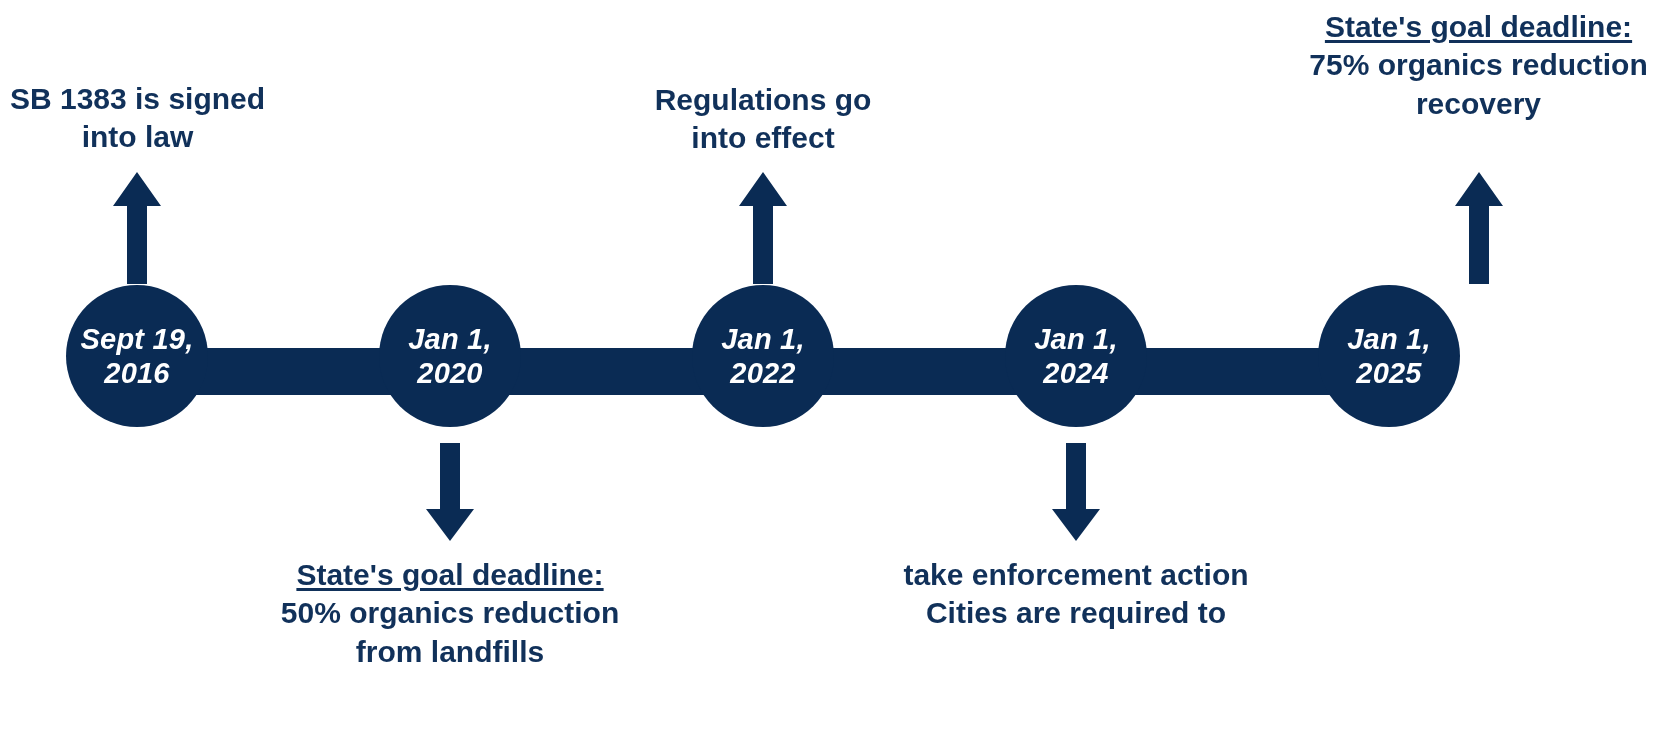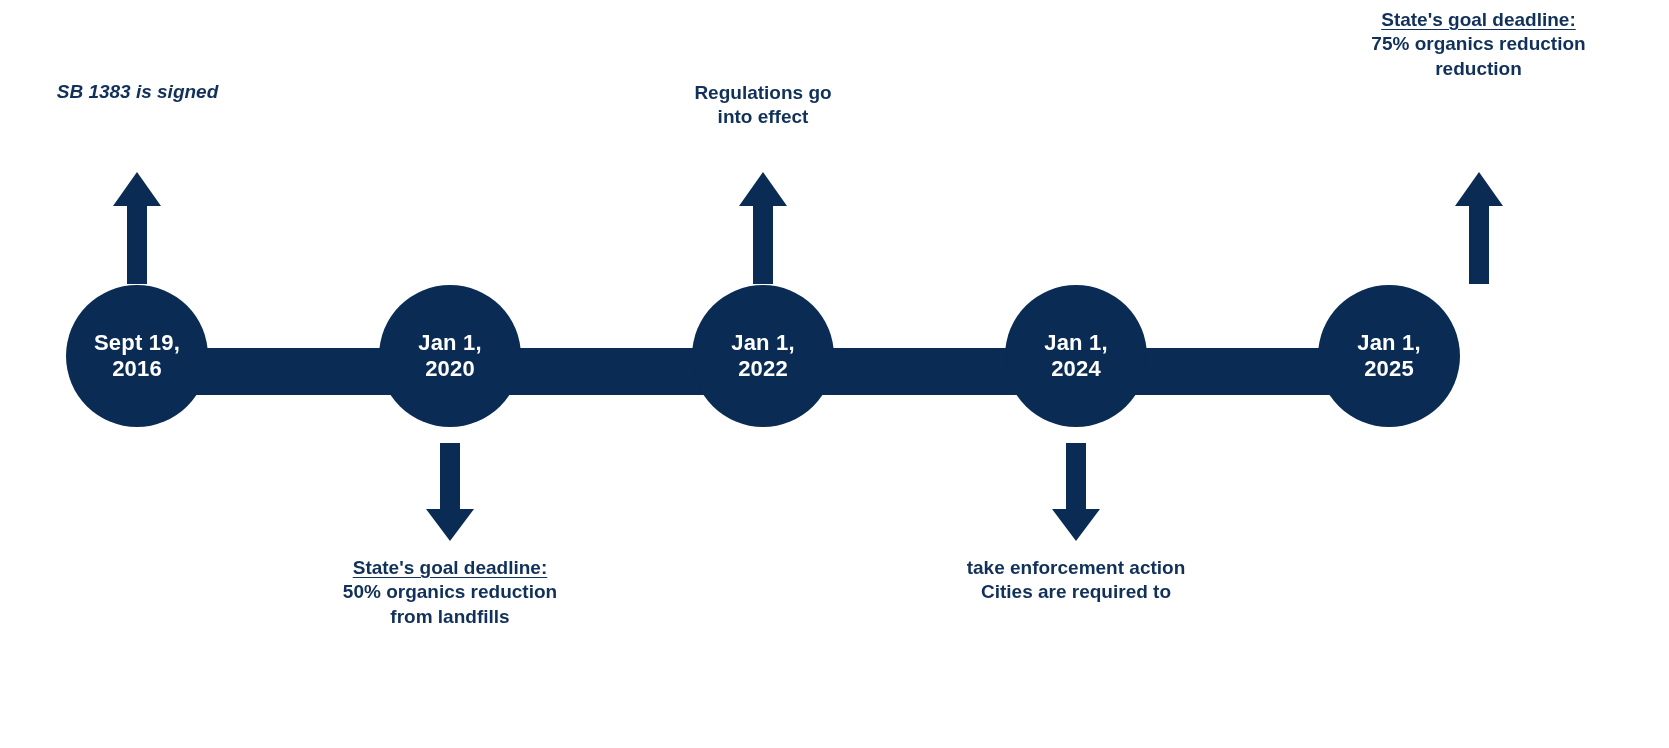--- a/index.html
+++ b/index.html
@@ -33,43 +33,44 @@
     border-radius: 50%;
     background: #0A2B54;
     display: flex;
     flex-direction: column;
     align-items: center;
     justify-content: center;
     color: #ffffff;
     text-align: center;
     line-height: 1.18;
     font-weight: bold;
-    font-size: 22px;
+    font-size: 29px;
     letter-spacing: 0.2px;
+    font-style: italic;
   }
   .milestone-node .node-line {
     display: block;
     white-space: nowrap;
   }
 
   
   .arrow {
     position: absolute;
   }
   .arrow svg {
     display: block;
   }
 
   
   .callout {
     position: absolute;
     color: #11315A;
     text-align: center;
     font-weight: bold;
-    font-size: 19px;
+    font-size: 30px;
     line-height: 1.28;
   }
   .callout .callout-heading {
     display: block;
     text-decoration: underline;
     text-underline-offset: 3px;
   }
   .callout .callout-line {
     display: block;
     text-align: center;
@@ -80,22 +81,23 @@
     font-weight: bold;
   }
 </style>
 </head>
 <body>
 
 <div id="timeline-canvas">
 
   <div class="connector-bar" style="left:137px; top:348px; width:1252px; height:47px;"></div>
 
-  <div class="callout" style="left:0px; top:80px; width:275px;font-style:italic;">
+  <div class="callout" style="left:0px; top:80px; width:275px;">
     <span class="callout-line">SB 1383 is signed</span>
+    <span class="callout-line">into law</span>
   </div>
   <div class="arrow" style="left:113px; top:172px; width:48px; height:112px;">
     <svg width="48" height="112" viewBox="0 0 48 112">
       <polygon points="24,0 48,34 34,34 34,112 14,112 14,34 0,34" fill="#0A2B54"></polygon>
     </svg>
   </div>
   <div class="milestone-node" style="left:66px; top:285px;">
     <span class="node-line">Sept 19,</span>
     <span class="node-line">2016</span>
   </div>
@@ -139,21 +141,21 @@
     </svg>
   </div>
   <div class="callout" style="left:876px; top:556px; width:400px;">
     <span class="callout-line">take enforcement action</span>
     <span class="callout-line">Cities are required to</span>
   </div>
 
   <div class="callout" style="left:1288px; top:8px; width:381px;">
     <span class="callout-heading">State's goal deadline:</span>
     <span class="callout-line">75% organics reduction</span>
-    <span class="callout-line">reduction</span>
+    <span class="callout-line">recovery</span>
   </div>
   <div class="arrow" style="left:1455px; top:172px; width:48px; height:112px;">
     <svg width="48" height="112" viewBox="0 0 48 112">
       <polygon points="24,0 48,34 34,34 34,112 14,112 14,34 0,34" fill="#0A2B54"></polygon>
     </svg>
   </div>
   <div class="milestone-node" style="left:1318px; top:285px;">
     <span class="node-line">Jan 1,</span>
     <span class="node-line">2025</span>
   </div>

